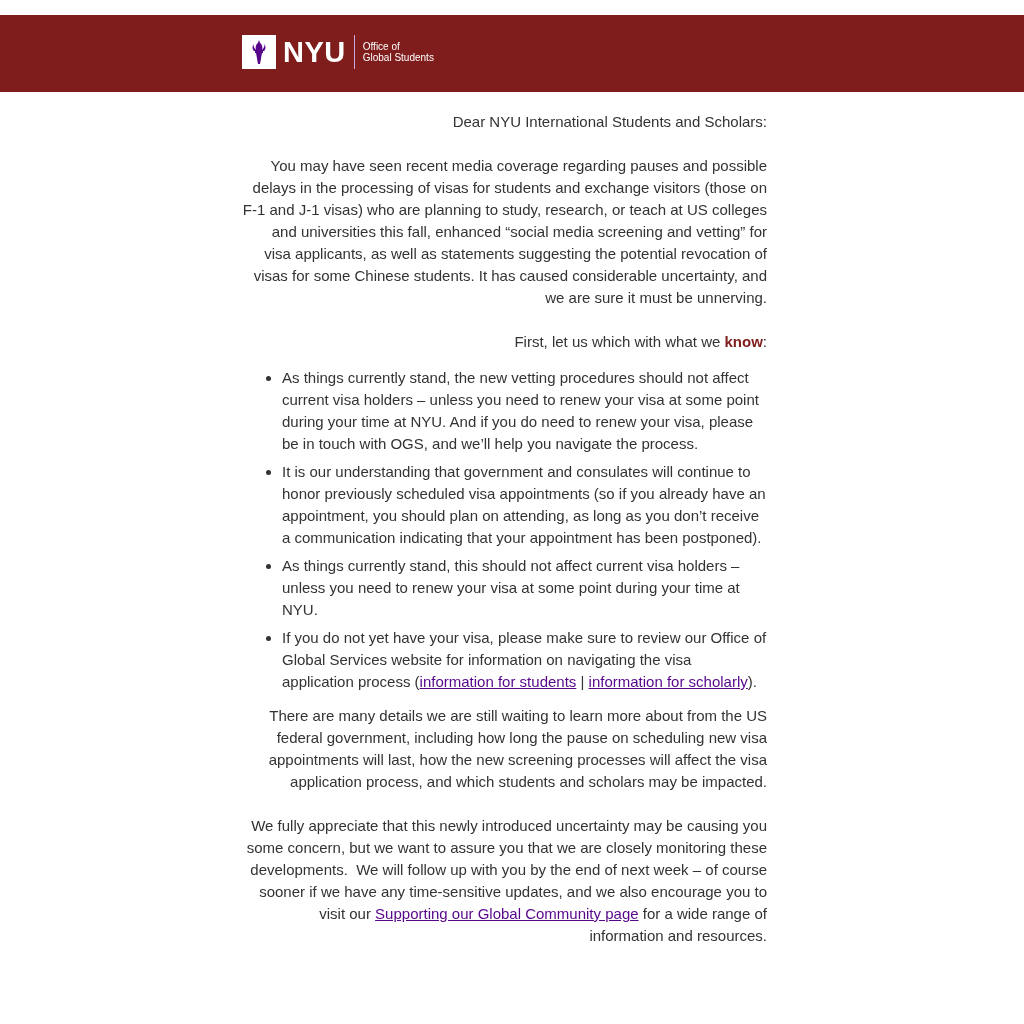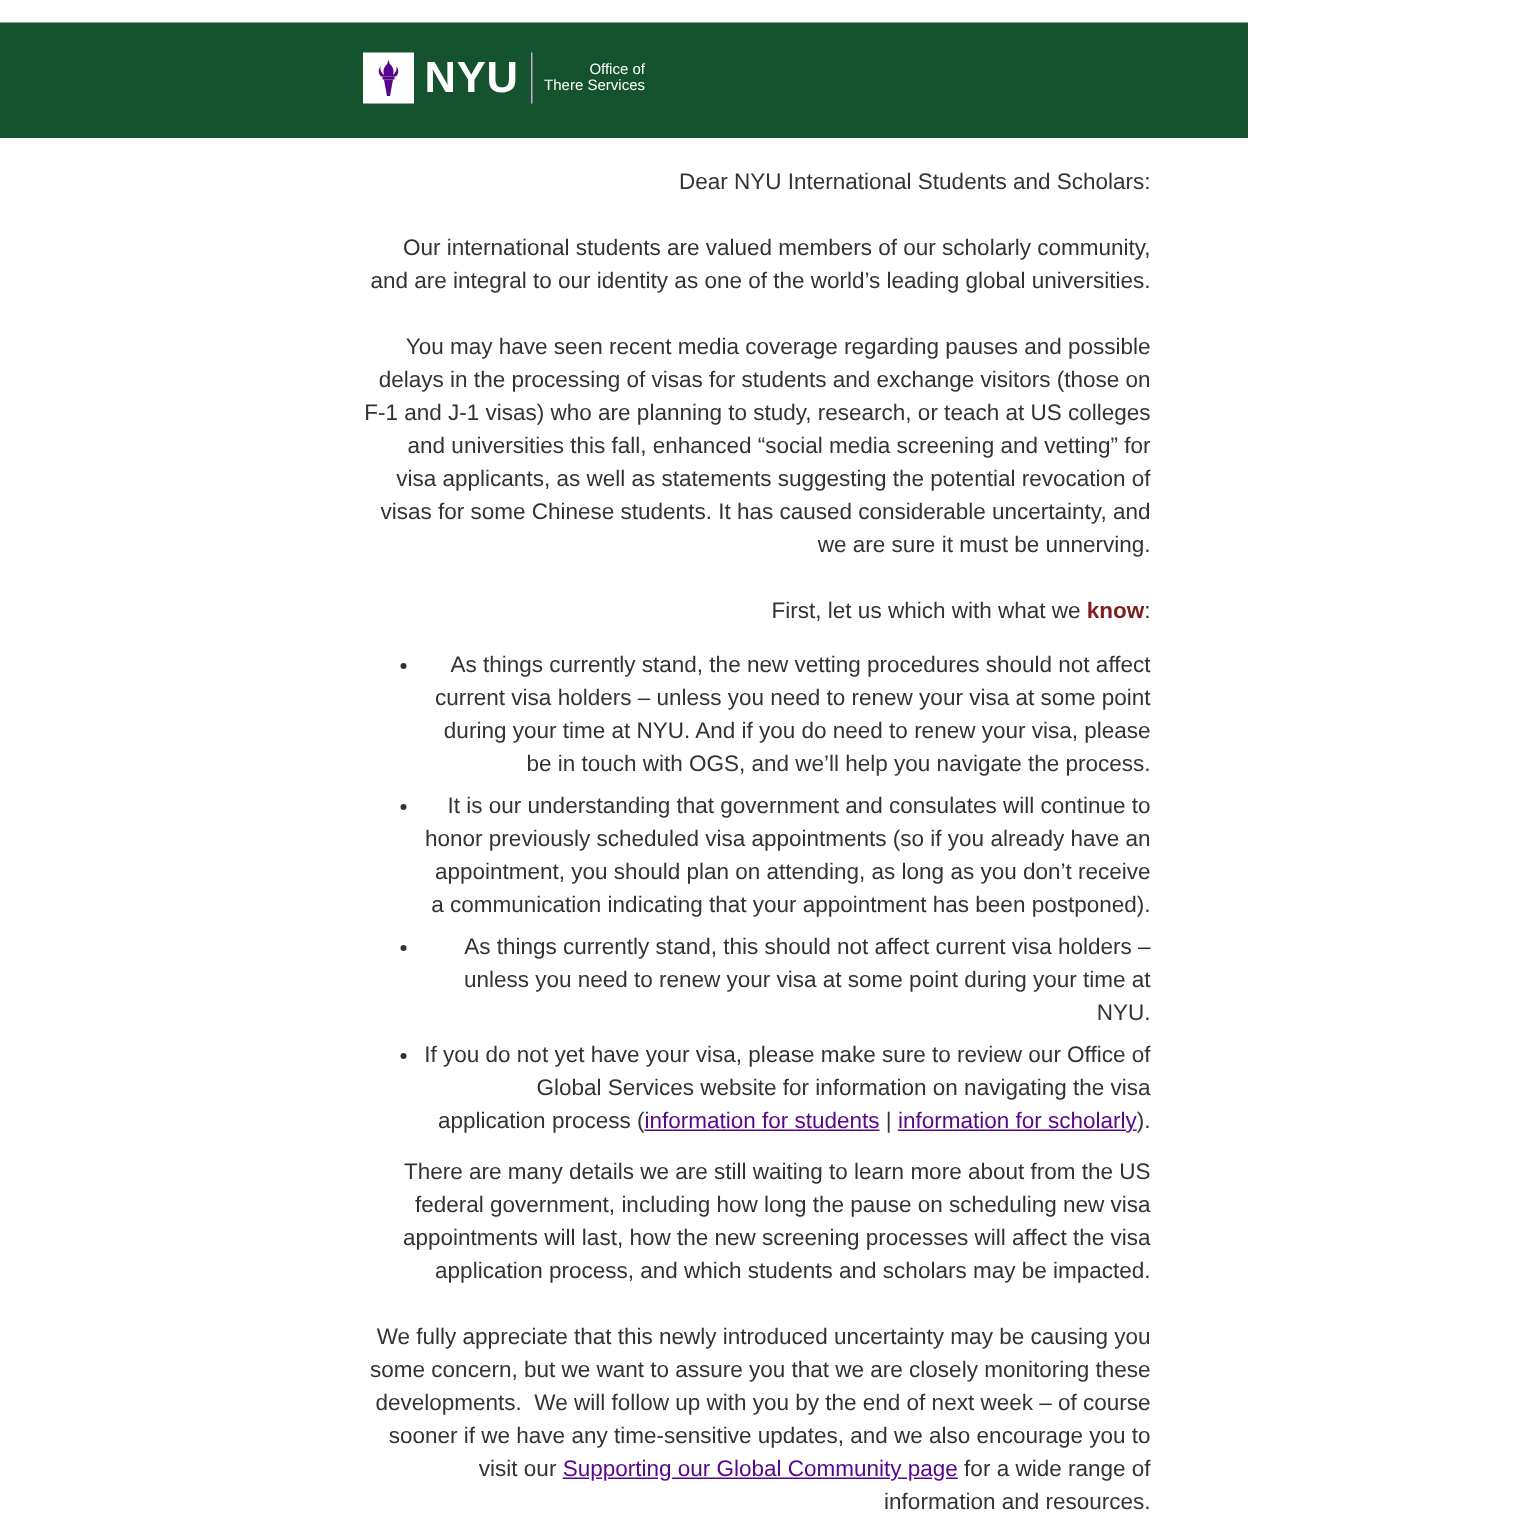--- a/index.html
+++ b/index.html
@@ -12,24 +12,23 @@
     height: 1024px;
     overflow: hidden;
     position: relative;
     font-family: "Liberation Sans", sans-serif;
     color: #333333;
   }
   .header-bar {
     position: absolute;
     left: 0;
     top: 15px;
-    width: 832px;
+    width: 1024px;
     height: 77px;
-    background: #14532d;
-    text-align: right;
+    background: #7f1d1d;
   }
   .logo {
     position: absolute;
     left: 242px;
     top: 20px;
     height: 34px;
     display: flex;
     align-items: center;
   }
   .torch-box {
@@ -69,21 +68,20 @@
     line-height: 22px;
     color: #333333;
   }
   .content p {
     margin: 0 0 22px 0;
     text-align: right;
   }
   .content ul {
     margin: -8px 0 12px 0;
     padding-left: 40px;
-    text-align: right;
   }
   .content li {
     margin-bottom: 6px;
   }
   .content a {
     color: #57068c;
   }
   b { font-weight: bold; color: #7f1d1d; }
 </style>
 </head>
@@ -96,28 +94,27 @@
         <path d="M11 4 C8 6 7 9 8 12 C6 10 5 8 6 6 C4 8 4 11 6 13 L16 13 C18 11 18 8 16 6 C17 8 16 10 14 12 C15 9 14 6 11 4 Z" fill="#57068c"></path>
         <path d="M11 2 C10 4 10 6 11 8 C12 6 12 4 11 2 Z" fill="#57068c"></path>
         <rect x="7" y="13" width="8" height="2" fill="#57068c"></rect>
         <path d="M8 15 L14 15 L12 26 L10 26 Z" fill="#57068c"></path>
       </svg>
     </div>
     <span class="nyu-word">NYU</span>
     <span class="logo-divider"></span>
     <div class="logo-sub">
       <div>Office of</div>
-      <div>There Services</div>
+      <div>Global Students</div>
     </div>
   </div>
 </div>
 
 <div class="content">
   <p>Dear NYU International Students and Scholars:</p>
-  <p>Our international students are valued members of our scholarly community, and are integral to our identity as one of the world’s leading global universities.</p>
   <p>You may have seen recent media coverage regarding pauses and possible delays in the processing of visas for students and exchange visitors (those on F-1 and J-1 visas) who are planning to study, research, or teach at US colleges and universities this fall, enhanced “social media screening and vetting” for visa applicants, as well as statements suggesting the potential revocation of visas for some Chinese students. It has caused considerable uncertainty, and we are sure it must be unnerving.</p>
   <p><span>First, let us which with what we </span><b>know</b><span>:</span></p>
   <ul>
     <li>As things currently stand, the new vetting procedures should not affect current visa holders – unless you need to renew your visa at some point during your time at NYU. And if you do need to renew your visa, please be in touch with OGS, and we’ll help you navigate the process.</li>
     <li>It is our understanding that government and consulates will continue to honor previously scheduled visa appointments (so if you already have an appointment, you should plan on attending, as long as you don’t receive a communication indicating that your appointment has been postponed).</li>
     <li>As things currently stand, this should not affect current visa holders – unless you need to renew your visa at some point during your time at NYU.</li>
     <li><span>If you do not yet have your visa, please make sure to review our Office of Global Services website for information on navigating the visa application process (</span><a href="#">information for students</a><span> | </span><a href="#">information for scholarly</a><span>).</span></li>
   </ul>
   <p>There are many details we are still waiting to learn more about from the US federal government, including how long the pause on scheduling new visa appointments will last, how the new screening processes will affect the visa application process, and which students and scholars may be impacted.</p>
   <p><span>We fully appreciate that this newly introduced uncertainty may be causing you some concern, but we want to assure you that we are closely monitoring these developments.&nbsp; We will follow up with you by the end of next week – of course sooner if we have any time-sensitive updates, and we also encourage you to visit our </span><a href="#">Supporting our Global Community page</a><span> for a wide range of information and resources.</span></p>

